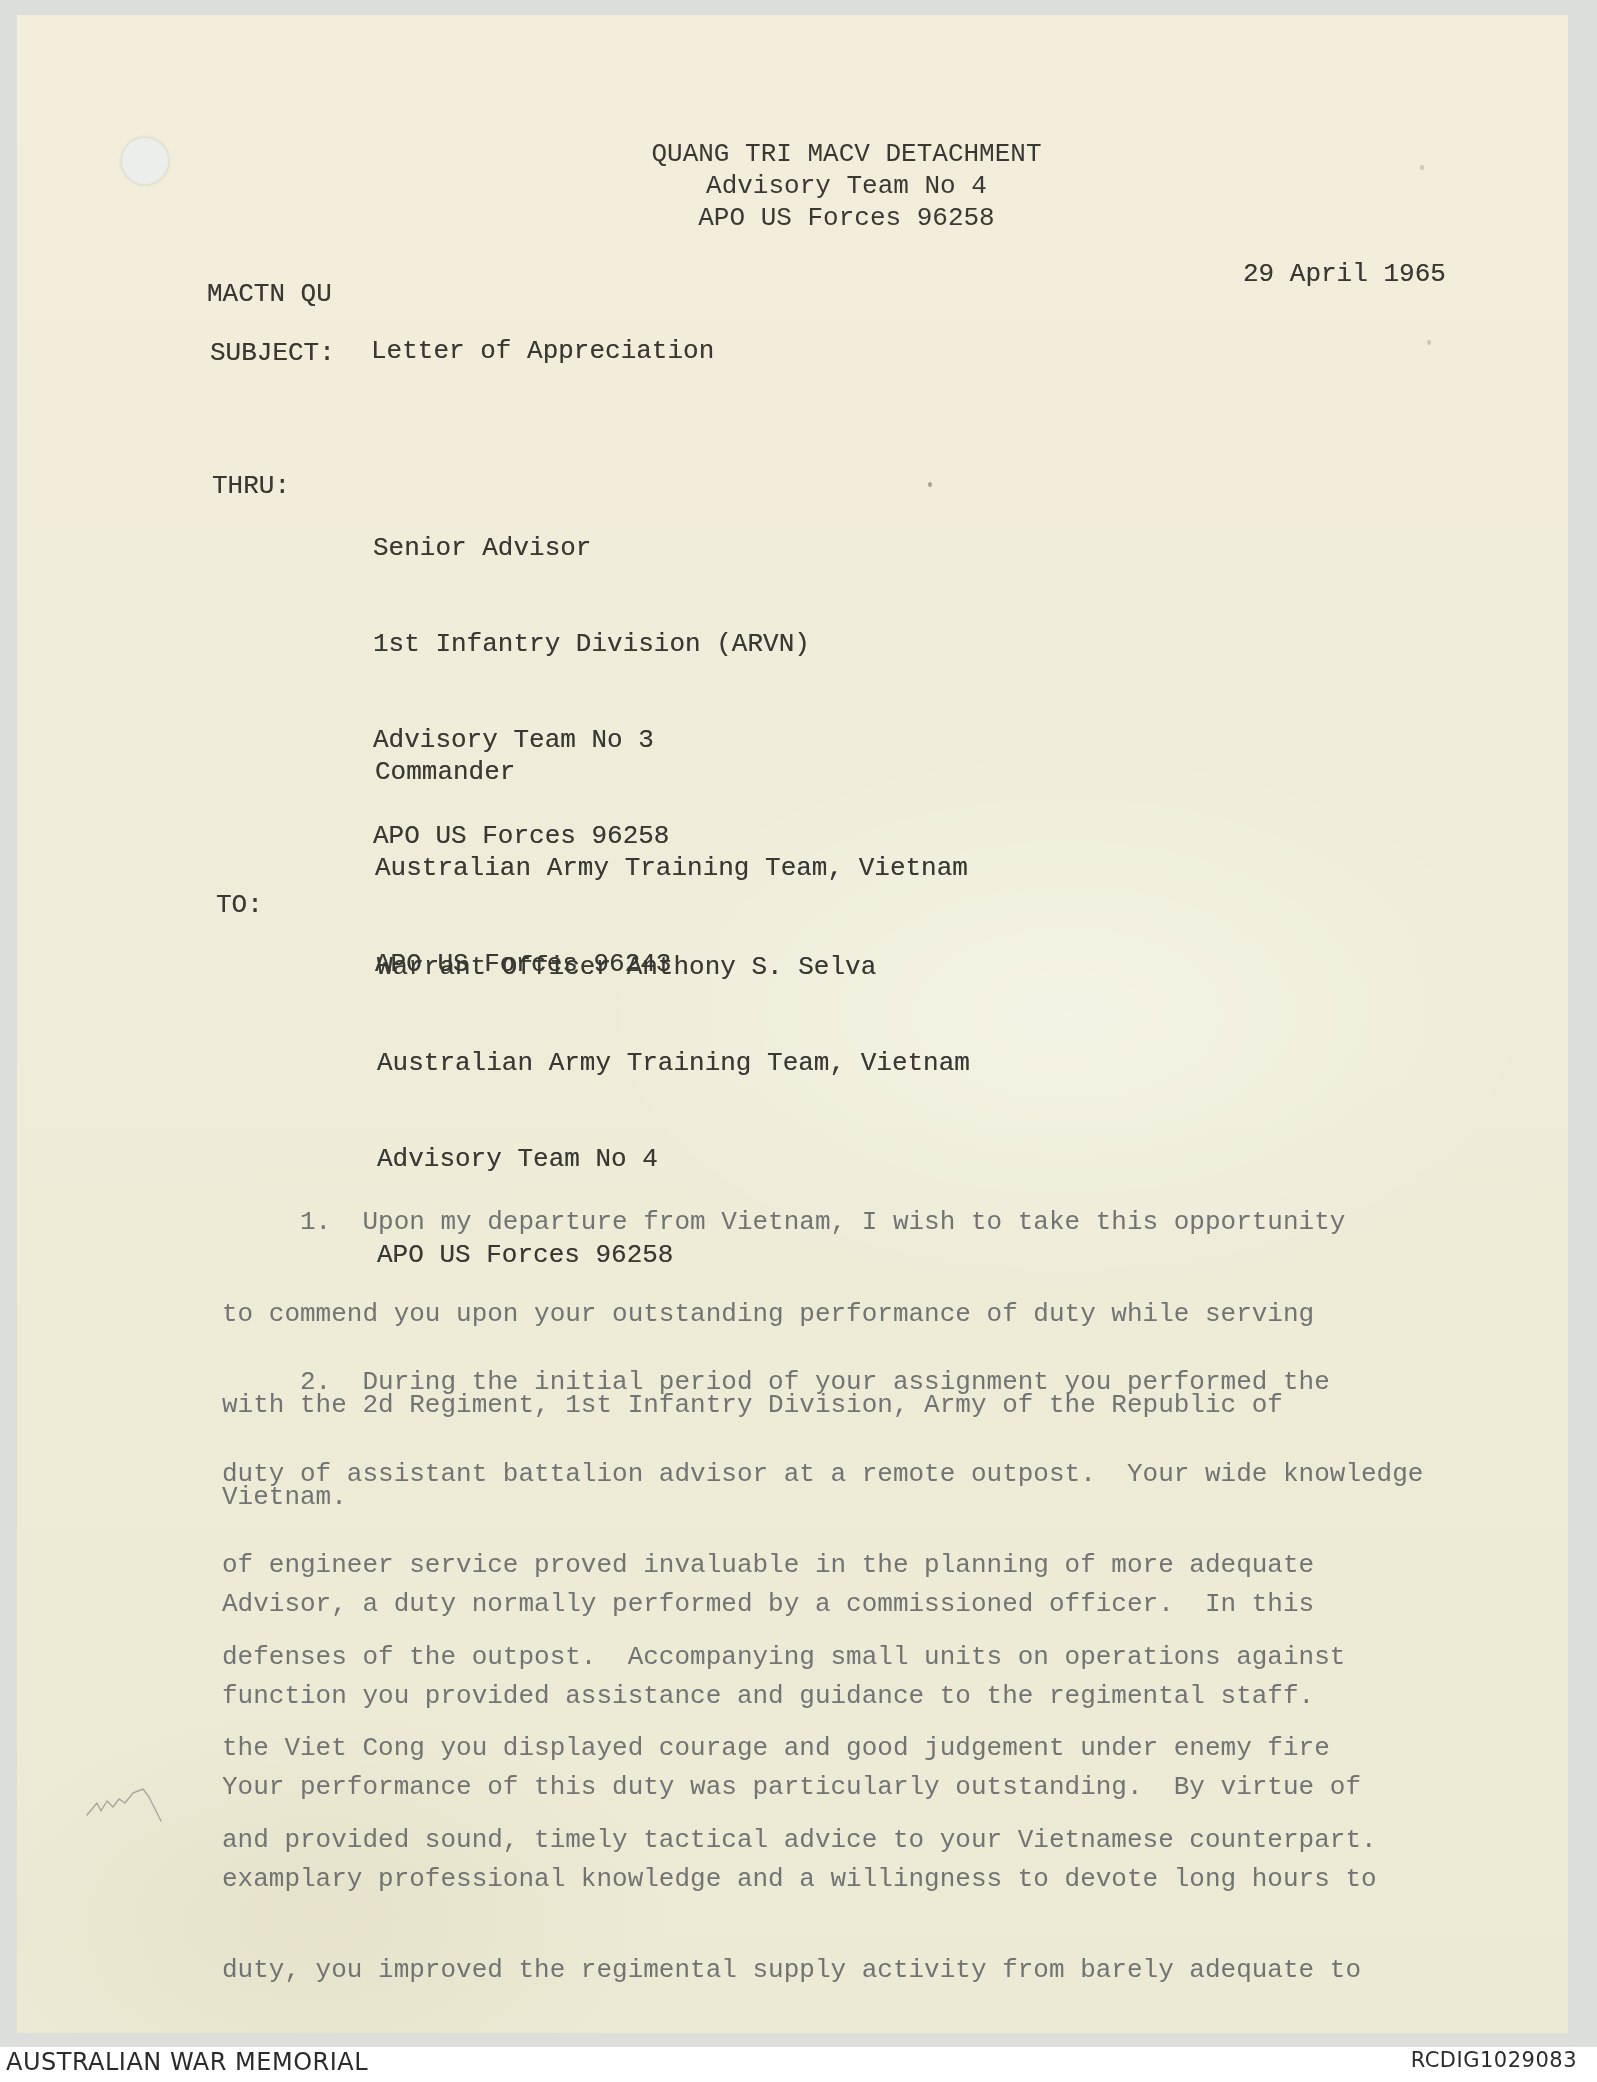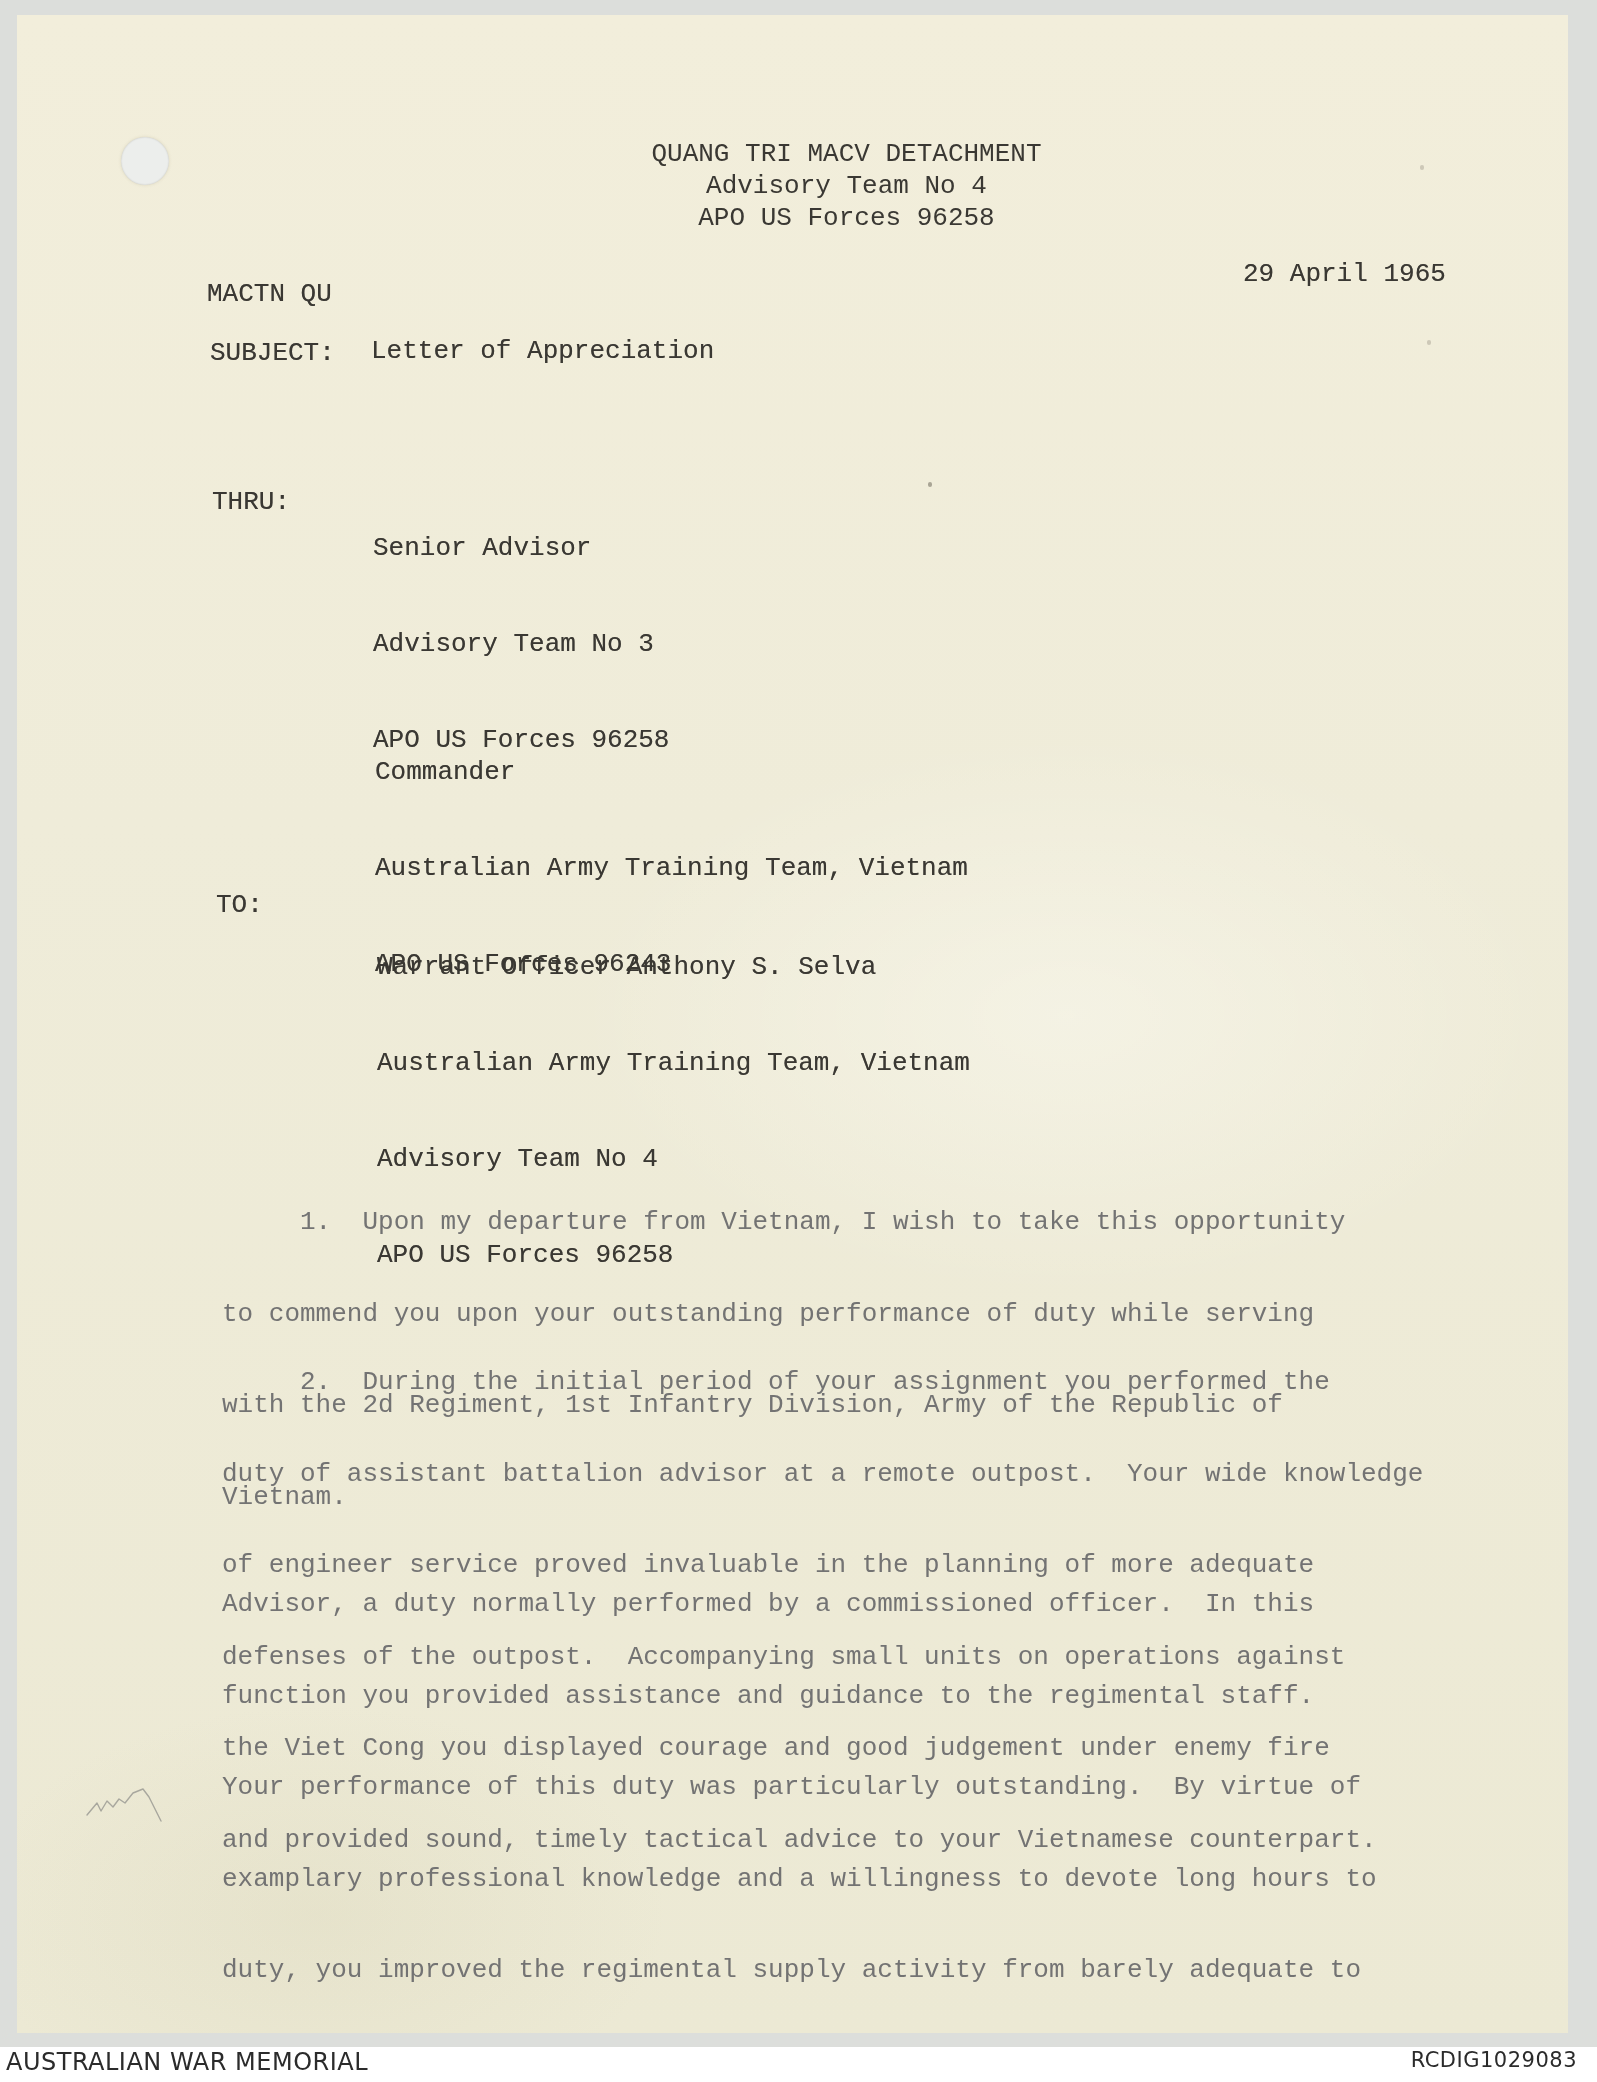--- a/index.html
+++ b/index.html
@@ -70,23 +70,24 @@
   <span class="line">Advisory Team No 4</span>
   <span class="line">APO US Forces 96258</span>
 </div>
 
 <div class="tw" style="left:207px;top:278px;">MACTN QU</div>
 <div class="tw" style="left:1235px;top:258px;margin-left:8px;">29 April 1965</div>
 
 <div class="tw" style="left:210px;top:337px;">SUBJECT:</div>
 <div class="tw" style="left:371px;top:335px;">Letter of Appreciation</div>
 
-<div class="tw" style="left:212px;top:486px;">THRU:</div>
+<div class="tw" style="left:212px;top:470px;">THRU:</div>
 <div class="tw addr" style="left:373px;top:468px;">
   <span class="line">Senior Advisor</span>
+  <span class="line">1st Infantry Division (ARVN)</span>
   <span class="line">Advisory Team No 3</span>
   <span class="line">APO US Forces 96258</span>
 </div>
 <div class="tw addr" style="left:375px;top:692px;">
   <span class="line">Commander</span>
   <span class="line">Australian Army Training Team, Vietnam</span>
   <span class="line">APO US Forces 96243</span>
 </div>
 
 <div class="tw" style="left:216px;top:889px;">TO:</div>

